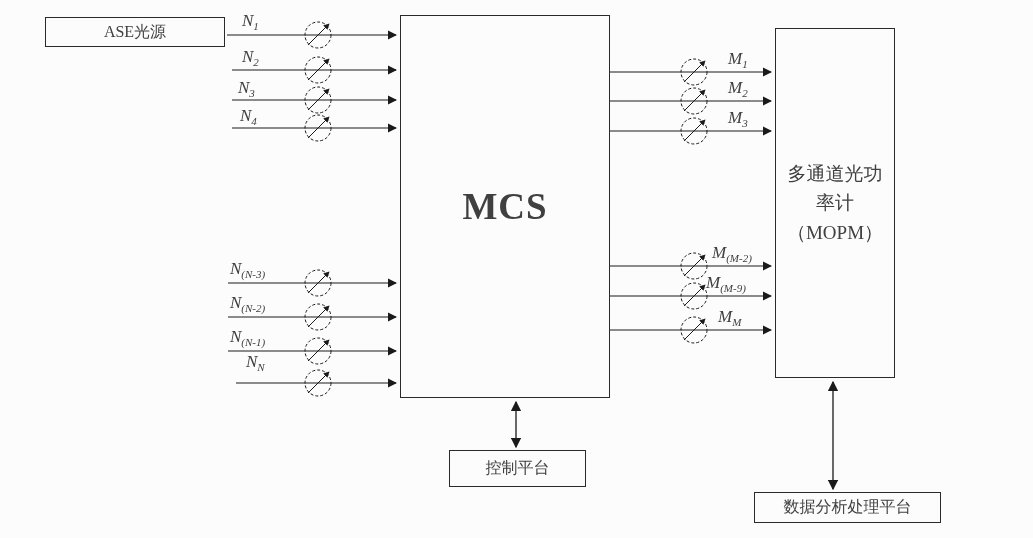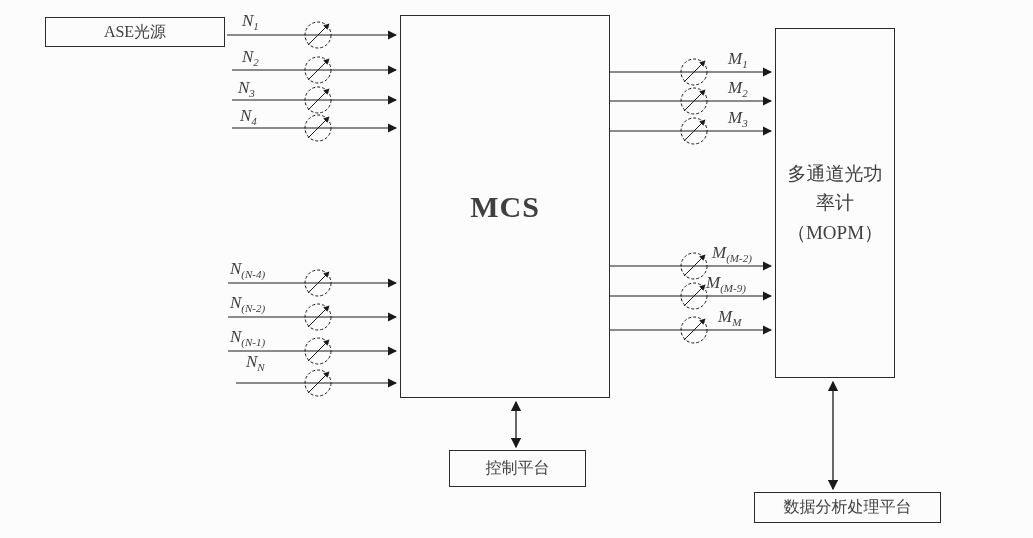--- a/index.html
+++ b/index.html
@@ -16,21 +16,21 @@
   .box{
     position:absolute;
     border:1.2px solid #2a2a2a;
     background:#fcfcfc;
     display:flex;align-items:center;justify-content:center;
     text-align:center;
     font-size:16px;
     box-sizing:border-box;
   }
   .mcs-label{
-    font-size:30px;font-weight:bold;letter-spacing:1px;
+    font-size:37px;font-weight:bold;letter-spacing:1px;
     font-family:"Liberation Serif","DejaVu Serif",serif;
   }
   .mopm-text{line-height:1.55;font-size:19px;}
   .mopm-text span{display:block;}
   .chan{
     position:absolute;
     font-size:17px;
     white-space:nowrap;
     text-align:center;
   }
@@ -161,21 +161,21 @@
   </div>
 
   <div class="box" style="left:754px;top:492px;width:187px;height:31px">
     <span>数据分析处理平台</span>
   </div>
 
   <span class="chan" style="left:242px;top:11px"><i>N</i><sub>1</sub></span>
   <span class="chan" style="left:242px;top:47px"><i>N</i><sub>2</sub></span>
   <span class="chan" style="left:238px;top:78px"><i>N</i><sub>3</sub></span>
   <span class="chan" style="left:240px;top:106px"><i>N</i><sub>4</sub></span>
-  <span class="chan" style="left:230px;top:259px"><i>N</i><sub>(N-4)</sub></span>
+  <span class="chan" style="left:230px;top:259px"><i>N</i><sub>(N-3)</sub></span>
   <span class="chan" style="left:230px;top:293px"><i>N</i><sub>(N-2)</sub></span>
   <span class="chan" style="left:230px;top:327px"><i>N</i><sub>(N-1)</sub></span>
   <span class="chan" style="left:246px;top:352px"><i>N</i><sub>N</sub></span>
 
   <span class="chan" style="left:728px;top:49px"><i>M</i><sub>1</sub></span>
   <span class="chan" style="left:728px;top:78px"><i>M</i><sub>2</sub></span>
   <span class="chan" style="left:728px;top:108px"><i>M</i><sub>3</sub></span>
   <span class="chan" style="left:712px;top:243px"><i>M</i><sub>(M-2)</sub></span>
   <span class="chan" style="left:706px;top:273px"><i>M</i><sub>(M-9)</sub></span>
   <span class="chan" style="left:718px;top:307px"><i>M</i><sub>M</sub></span>

